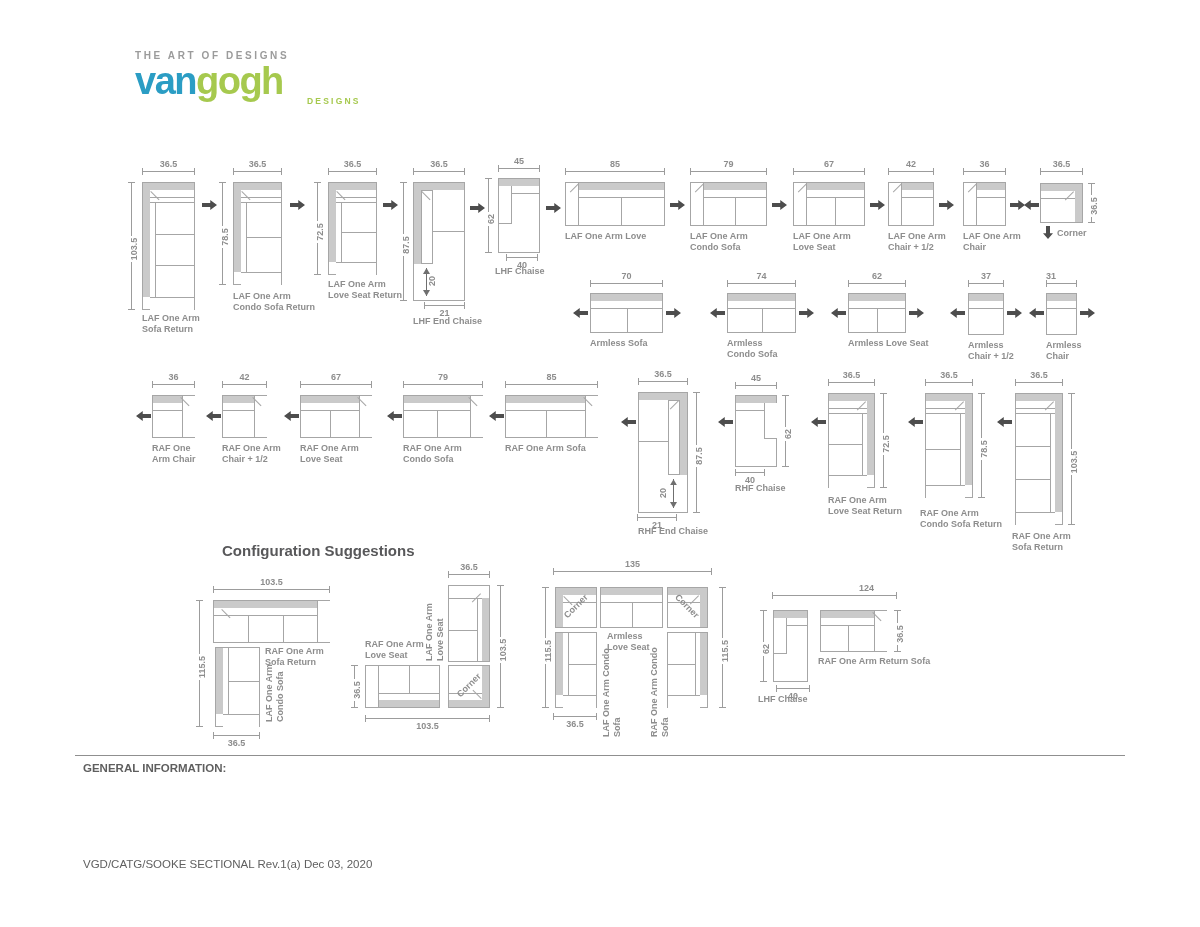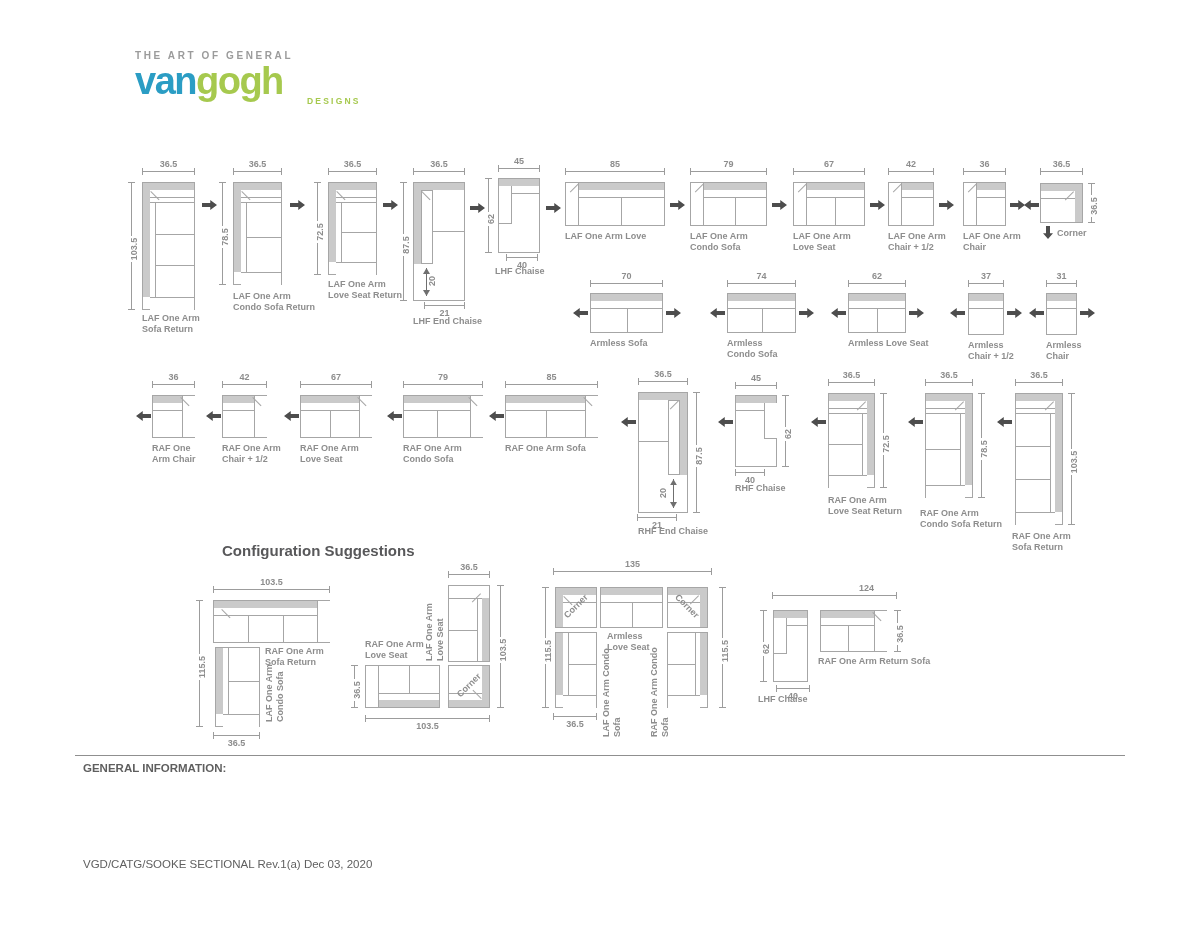--- a/index.html
+++ b/index.html
@@ -23,21 +23,21 @@
   .gi-col2{left:350px;}
   .doc-ref{position:absolute;left:83px;top:858px;font-size:11.5px;color:#606060;}
   .lbl{position:absolute;font-size:9px;font-weight:700;color:#8d8d8d;line-height:10.5px;white-space:nowrap;}
   .dim-num{font-size:9px;font-weight:700;color:#8d8d8d;}
 </style>
 </head>
 <body>
 
 <div class="page">
   <div class="logo">
-    <div class="tagline">THE ART OF GENERAL</div>
+    <div class="tagline">THE ART OF DESIGNS</div>
     <div class="brand"><span class="b1">van</span><span class="b2">gogh</span></div>
     <div class="designs">DESIGNS</div>
   </div>
 
   <div class="diagram" id="diagram">
       <div style="position: absolute; left: 142px; top: 182px; width: 53px; height: 128px; border: 1px solid rgb(166, 166, 166); background: rgb(255, 255, 255); box-sizing: border-box;">
         <div style="position: absolute; left: 0px; top: 0px; width: 51px; height: 7px; background: rgb(202, 202, 202);"></div>
         <div style="position: absolute; left: 0px; top: 7px; width: 7px; height: 107px; background: rgb(202, 202, 202);"></div>
         <div style="position: absolute; left: 7px; top: 7px; width: 44px; height: 12px; border-bottom: 1px solid rgb(166, 166, 166); background: rgb(255, 255, 255);"></div>
         <div style="position: absolute; left: 7px; top: 114px; width: 44px; height: 12px; border-top: 1px solid rgb(166, 166, 166); background: rgb(255, 255, 255);"></div>
@@ -291,21 +291,21 @@
         <div style="position: absolute; left: 0px; top: 0px; width: 29px; height: 7px; background: rgb(202, 202, 202);"></div>
         <div style="position: absolute; left: 0px; top: 14px; width: 29px; height: 1px; background: rgb(166, 166, 166);"></div>
       </div>
       <div class="lbl" style="position: absolute; left: 1046px; top: 340px;">
         <div>Armless</div>
         <div>Chair</div>
       </div>
       <div style="position: absolute; left: 1046px; top: 283px; width: 31px; height: 1px; background: rgb(156, 156, 156);"></div>
       <div style="position: absolute; left: 1046px; top: 280px; width: 1px; height: 7px; background: rgb(156, 156, 156);"></div>
       <div style="position: absolute; left: 1076px; top: 280px; width: 1px; height: 7px; background: rgb(156, 156, 156);"></div>
-      <div class="dim-num" style="position: absolute; left: 1046px; top: 271px; width: 31px; text-align: center;">31</div>
+      <div class="dim-num" style="position: absolute; left: 1046px; top: 271px; width: 31px; ">31</div>
       <div style="position: absolute; left: 152px; top: 395px; width: 43px; height: 43px; border: 1px solid rgb(166, 166, 166); background: rgb(255, 255, 255); box-sizing: border-box;">
         <div style="position: absolute; left: 0px; top: 0px; width: 29px; height: 7px; background: rgb(202, 202, 202);"></div>
         <div style="position: absolute; left: 29px; top: 0px; width: 12px; height: 41px; border-left: 1px solid rgb(166, 166, 166); background: rgb(255, 255, 255);"></div>
         <div style="position: absolute; left: 0px; top: 14px; width: 29px; height: 1px; background: rgb(166, 166, 166);"></div>
         <div style="position: absolute; left: 28px; top: 1px; width: 12px; height: 1px; background: rgb(166, 166, 166); transform: rotate(45deg); transform-origin: 0px 0px;"></div>
       </div>
       <div class="lbl" style="position: absolute; left: 152px; top: 443px;">
         <div>RAF One</div>
         <div>Arm Chair</div>
       </div>

